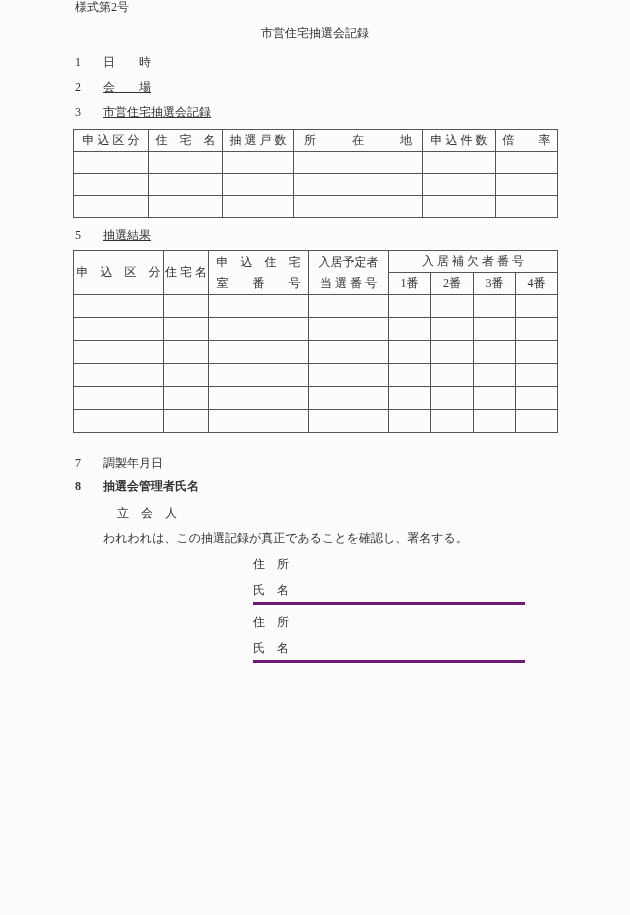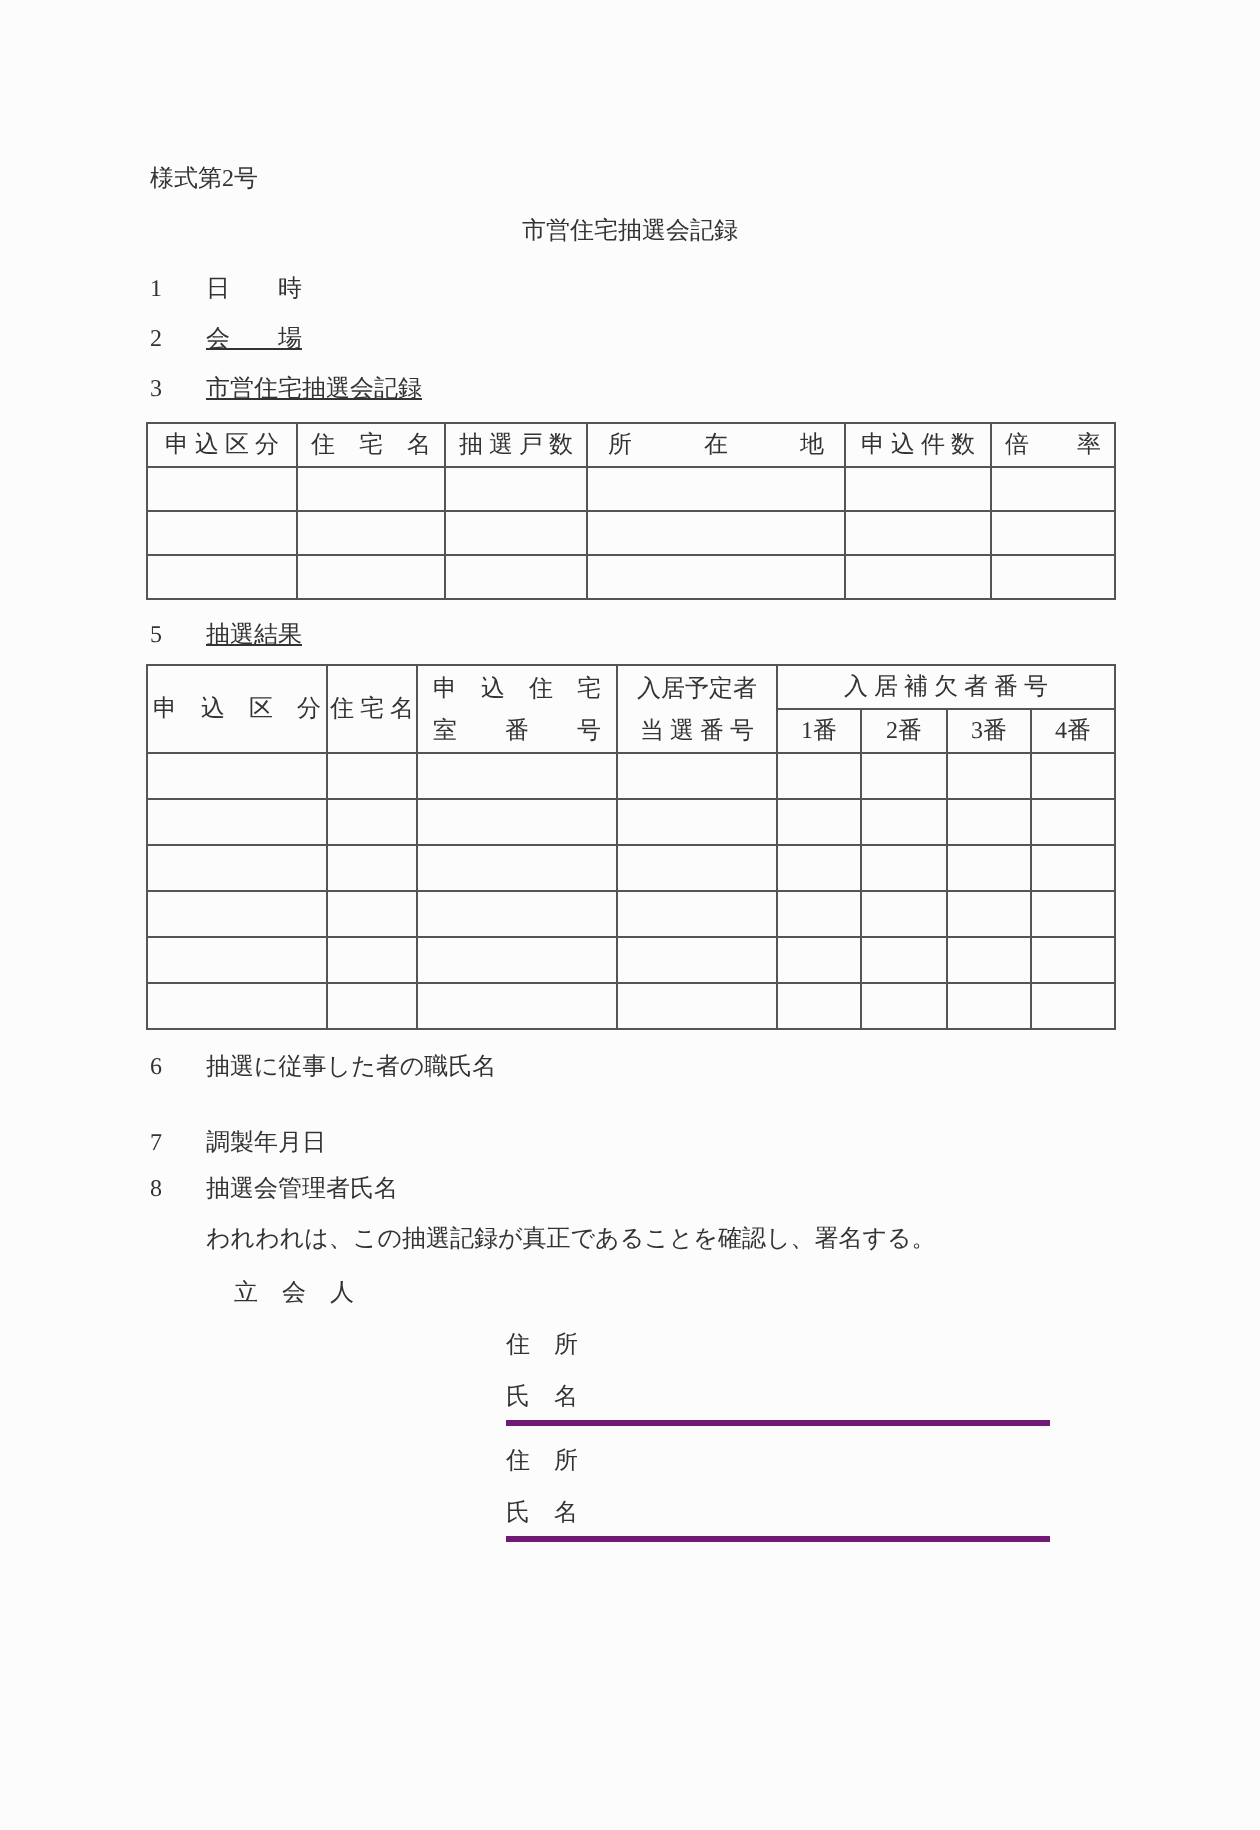--- a/index.html
+++ b/index.html
@@ -2,33 +2,32 @@
 <html><head>
 <meta charset="utf-8">
 <style>
   html,body { margin:0; padding:0; background:#ffffff; }
   .page {
     width:630px; height:915px;
     background:#fcfcfc;
     font-family:"Liberation Serif","DejaVu Serif",serif;
     font-size:12px; color:#333333;
     box-sizing:border-box;
-    padding-top:82px;
     position:relative;
     overflow:hidden;
   }
   .line { line-height:15px; white-space:nowrap; }
   .doc-title { text-align:center; margin-top:11px; }
   .item { margin-left:75px; }
   .item .num { display:inline-block; width:28px; }
   .mt14 { margin-top:14px; }
   .mt10 { margin-top:10px;text-decoration:underline; }
   .mt16 { margin-top:16px; }
   .mt23 { margin-top:23px; }
-  .mt8  { margin-top:8px; }
+  .mt8  { margin-top:8px;font-weight:bold; }
   .mt11 { margin-top:11px; }
 
   table {
     border-collapse:collapse;
     margin-left:73px;
     table-layout:fixed;
     margin-top:9px;
   }
   td {
     border:1px solid #555555;
@@ -209,33 +208,30 @@
           <td></td>
           <td></td>
           <td></td>
           <td></td>
           <td></td>
           <td></td>
       </tr>
     </tbody>
   </table>
 
-  <div class="line item mt11">
-    <span class="num">6</span><span>抽選に従事した者の職氏名</span>
-  </div>
   <div class="line item mt23">
     <span class="num">7</span><span>調製年月日</span>
   </div>
   <div class="line item mt8">
     <span class="num">8</span><span>抽選会管理者氏名</span>
   </div>
 
+  <div class="line witness-label">立　会　人</div>
+
   <div class="line statement">われわれは、この抽選記録が真正であることを確認し、署名する。</div>
-
-  <div class="line witness-label">立　会　人</div>
 
   <div class="sig-block">
     <div class="addr-line">住　所</div>
     <div class="name-line">氏　名</div>
   </div>
   <div class="sig-block">
     <div class="addr-line" style="margin-top:10px">住　所</div>
     <div class="name-line">氏　名</div>
   </div>
 

